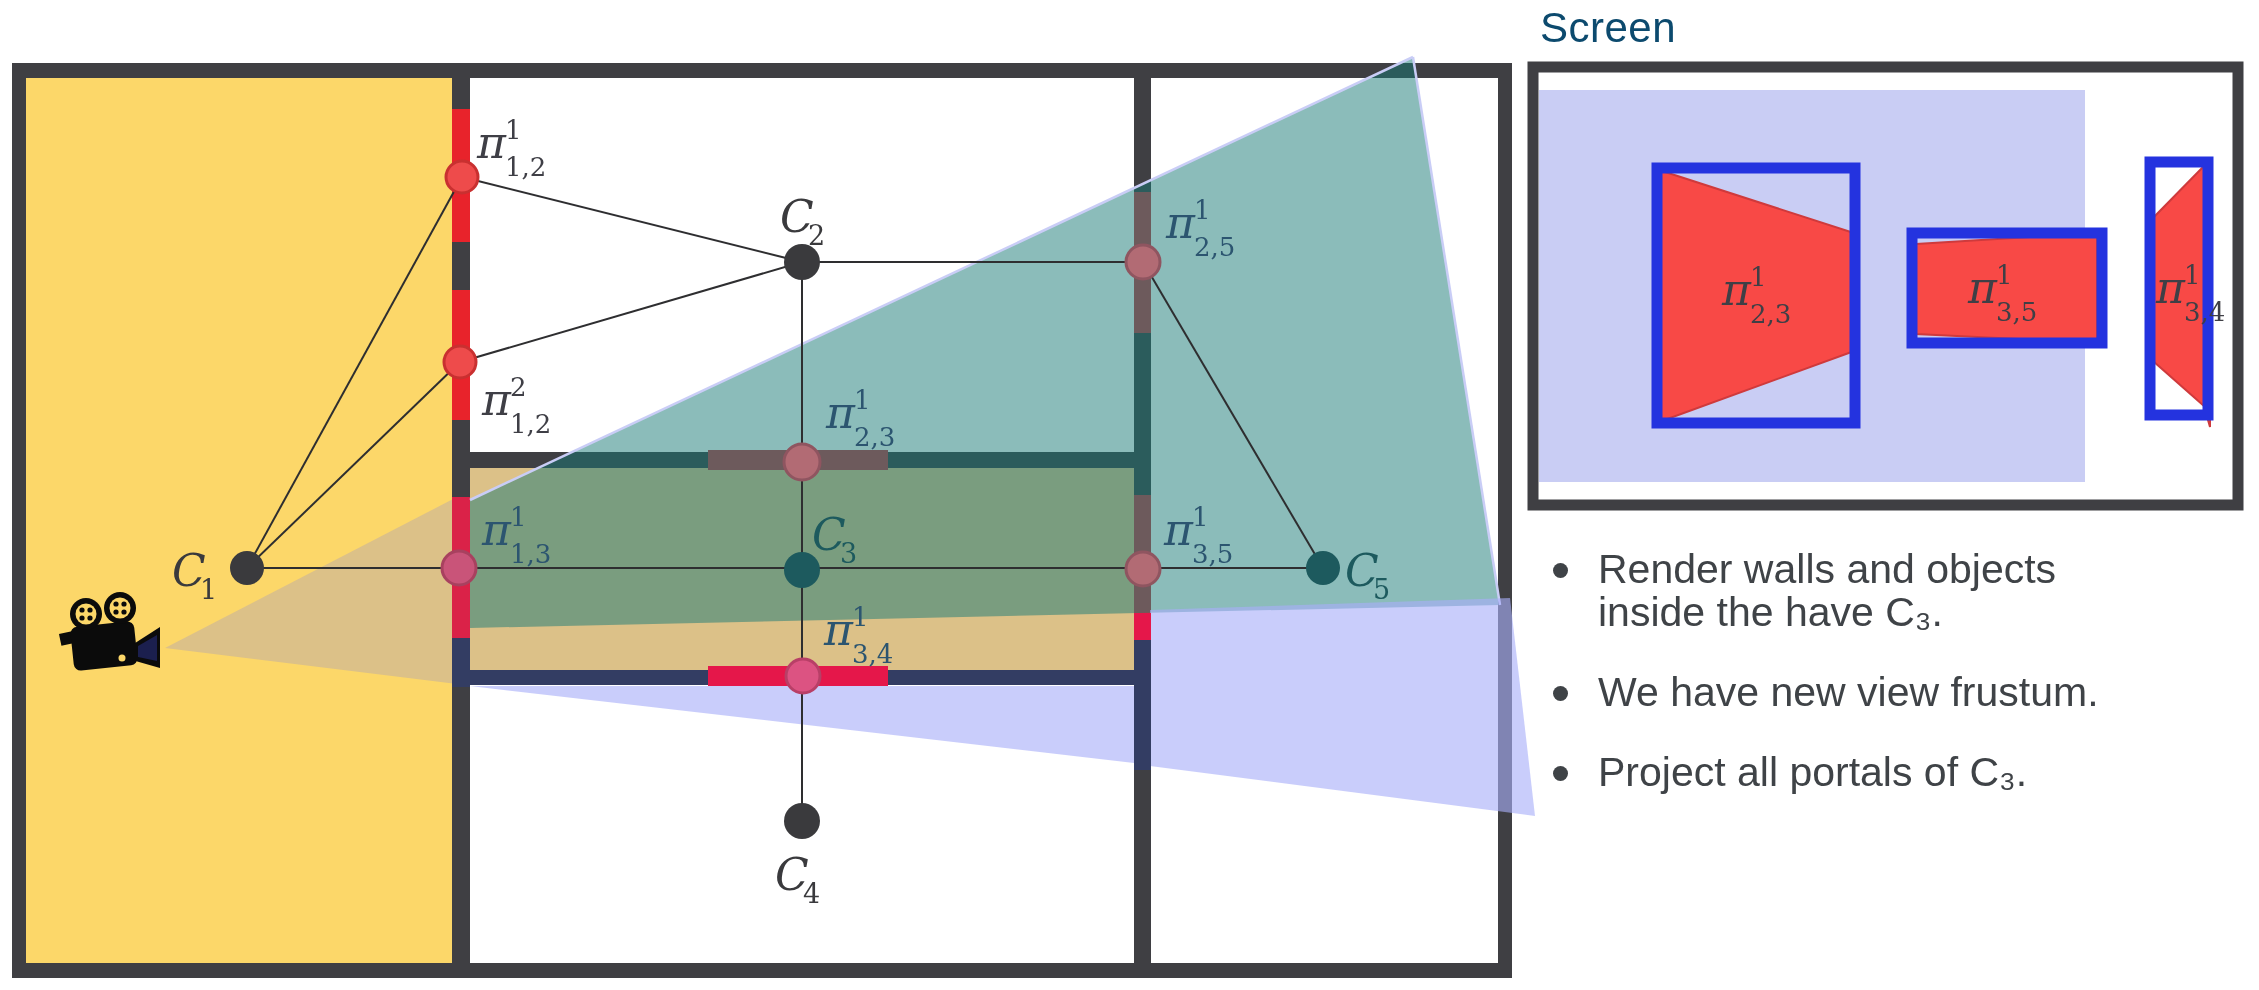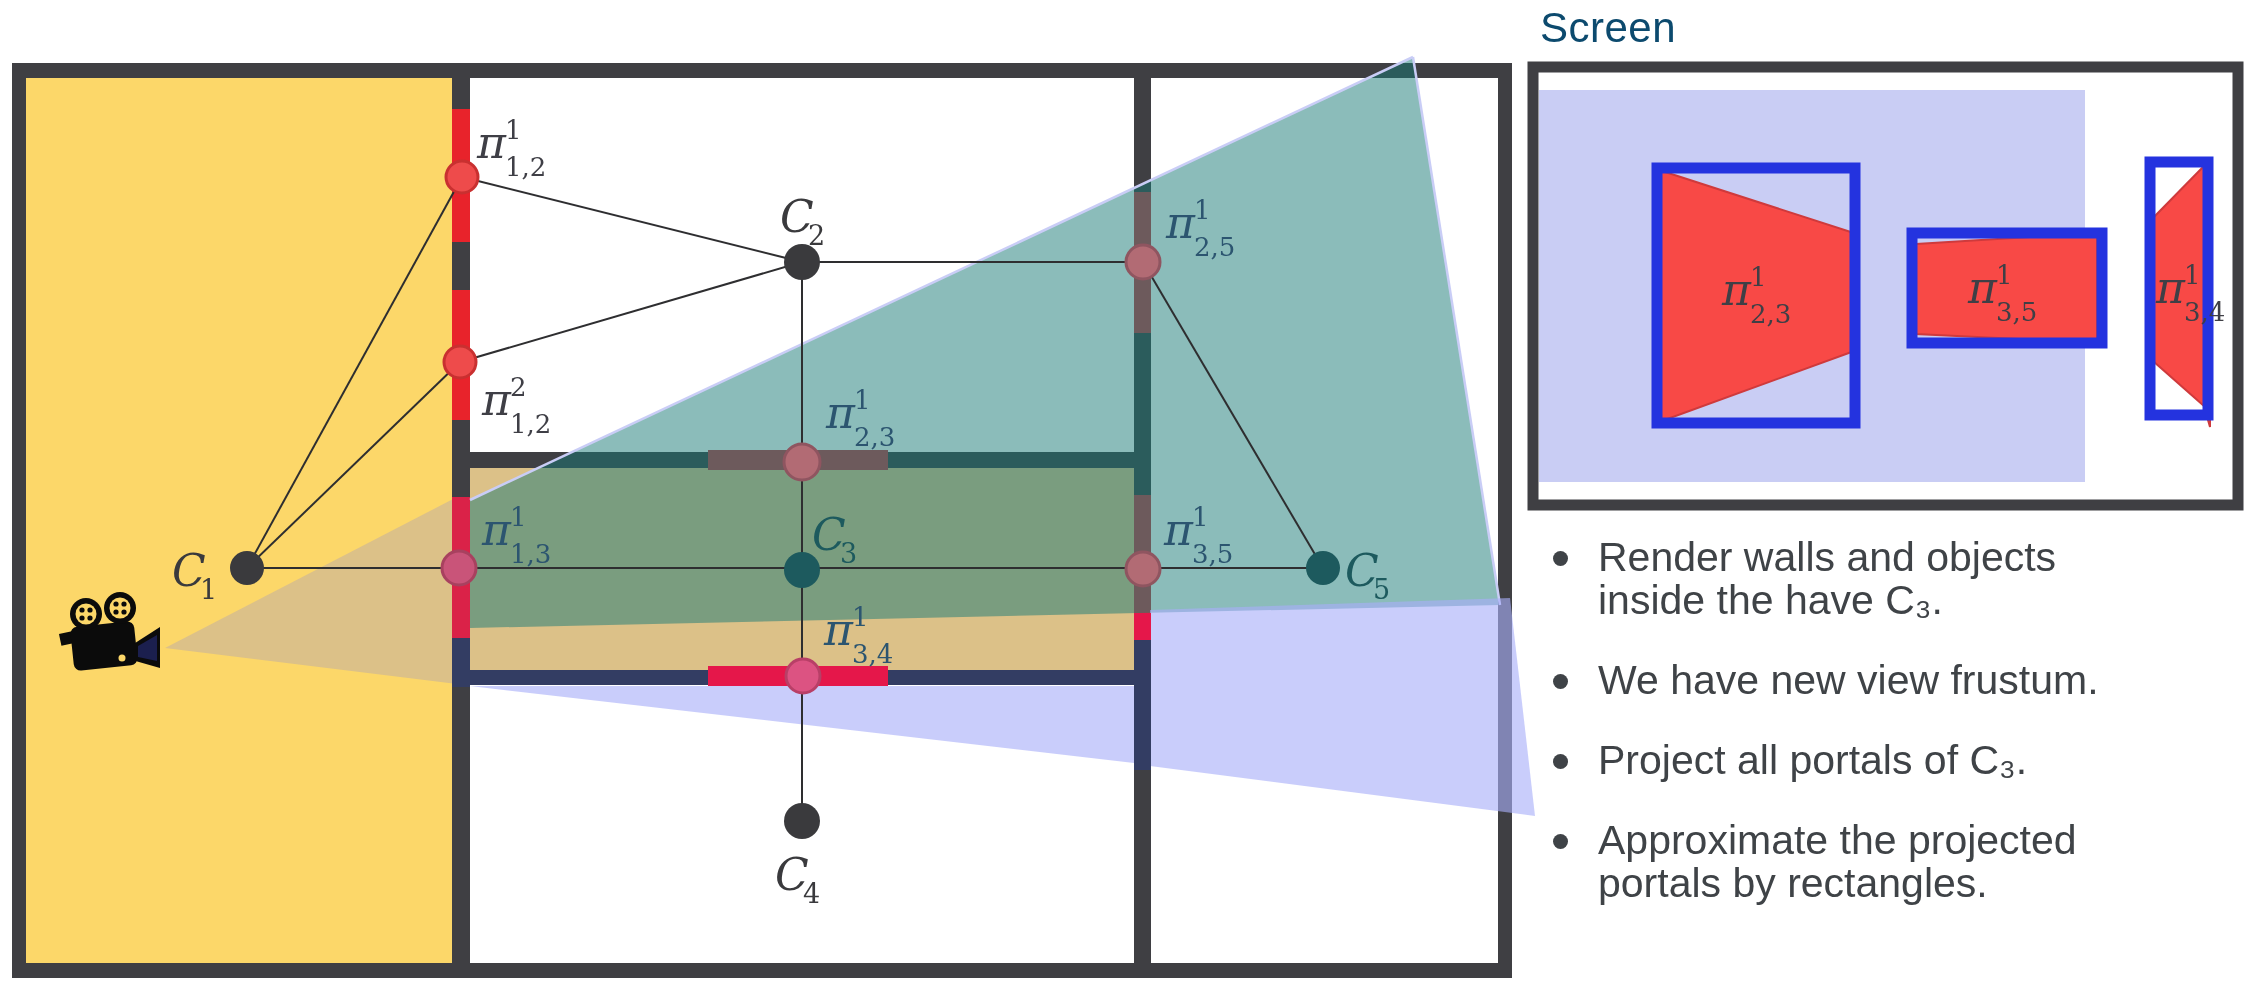--- a/index.html
+++ b/index.html
@@ -1,21 +1,21 @@
 <!DOCTYPE html>
 <html><head>
 <meta charset="utf-8">
 <style>
   html,body{margin:0;padding:0;background:#ffffff;}
   .stage{position:relative;width:2259px;height:990px;background:#fff;overflow:hidden;
          font-family:"Liberation Sans",sans-serif;}
   #diagram{position:absolute;left:0;top:0;}
   .screen-heading{position:absolute;left:1540px;top:4px;font-size:42px;color:#0c4a6e;
                   letter-spacing:0.5px;}
-  .bullet-list{position:absolute;left:1545px;top:536px;width:714px;}
+  .bullet-list{position:absolute;left:1545px;top:548px;width:714px;}
   .bullet-item{display:flex;align-items:flex-start;margin-bottom:37px;}
   .bullet-dot{width:15px;height:15px;border-radius:50%;background:#3f4347;flex:none;
               margin:15px 30px 0 8px;}
   .bullet-text{font-size:41px;line-height:1.05;color:#3f4347;}
   .bullet-text .l2:empty{display:none;}
   svg text{user-select:none;}
 </style>
 </head>
 <body>
 
@@ -176,19 +176,14 @@
       <span class="l2">inside the have C₃.</span></span>
     </div>
     <div class="bullet-item">
       <span class="bullet-dot"></span>
       <span class="bullet-text"><span>We have new view frustum.</span></span>
     </div>
     <div class="bullet-item">
       <span class="bullet-dot"></span>
       <span class="bullet-text"><span>Project all portals of C₃.</span></span>
     </div>
-    <div class="bullet-item">
-      <span class="bullet-dot"></span>
-      <span class="bullet-text"><span>Approximate the projected</span><br>
-      <span class="l2">portals by rectangles.</span></span>
-    </div>
   </div>
 </div>
 
 </body></html>

